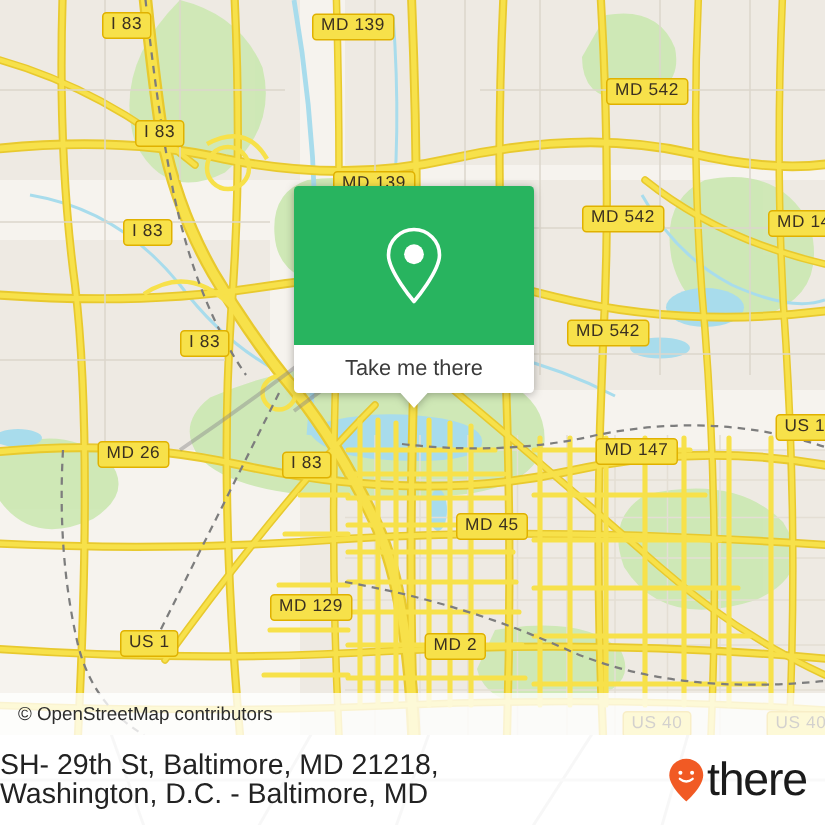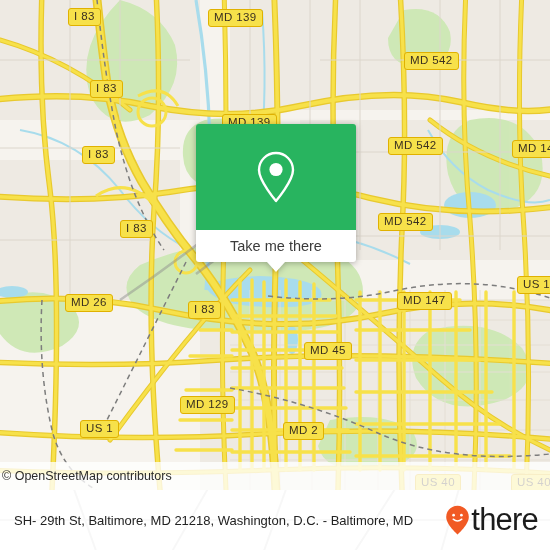--- a/index.html
+++ b/index.html
@@ -66,38 +66,38 @@
     border-top:10px solid #ffffff;
   }
 
   
   .attrib{
     position:absolute;left:0;bottom:0;width:550px;height:28px;
     background:rgba(255,255,255,.78);
     display:flex;align-items:center;
   }
   .attrib-text{
-    font-size:12.5px;color:#2b2b2b;padding-left:2px;white-space:nowrap;
+    font-size:12.5px;color:#2b2b2b;padding-left:12px;white-space:nowrap;
   }
 
   
   .footer{
     position:absolute;left:0;top:490px;width:550px;height:60px;
     background:#ffffff;overflow:hidden;
   }
   .footer-watermark{
     position:absolute;left:0;top:-40px;width:550px;height:140px;opacity:.5;
   }
   .footer-inner{
     position:relative;width:550px;height:60px;
     display:flex;align-items:center;justify-content:space-between;
   }
   .footer-caption{
-    font-size:13px;color:#222;line-height:19px;
-    padding-left:14px;max-width:400px;
+    font-size:19px;color:#222;line-height:19px;
+    max-width:400px;
   }
   .logo{
     display:flex;align-items:center;padding-right:12px;flex:0 0 auto;
   }
   .logo-pin{width:25px;height:30px;display:block;margin-right:1px;}
   .logo-word{
     font-size:31px;color:#1b1b1b;letter-spacing:-.8px;
     line-height:30px;font-weight:normal;
   }
 </style>

